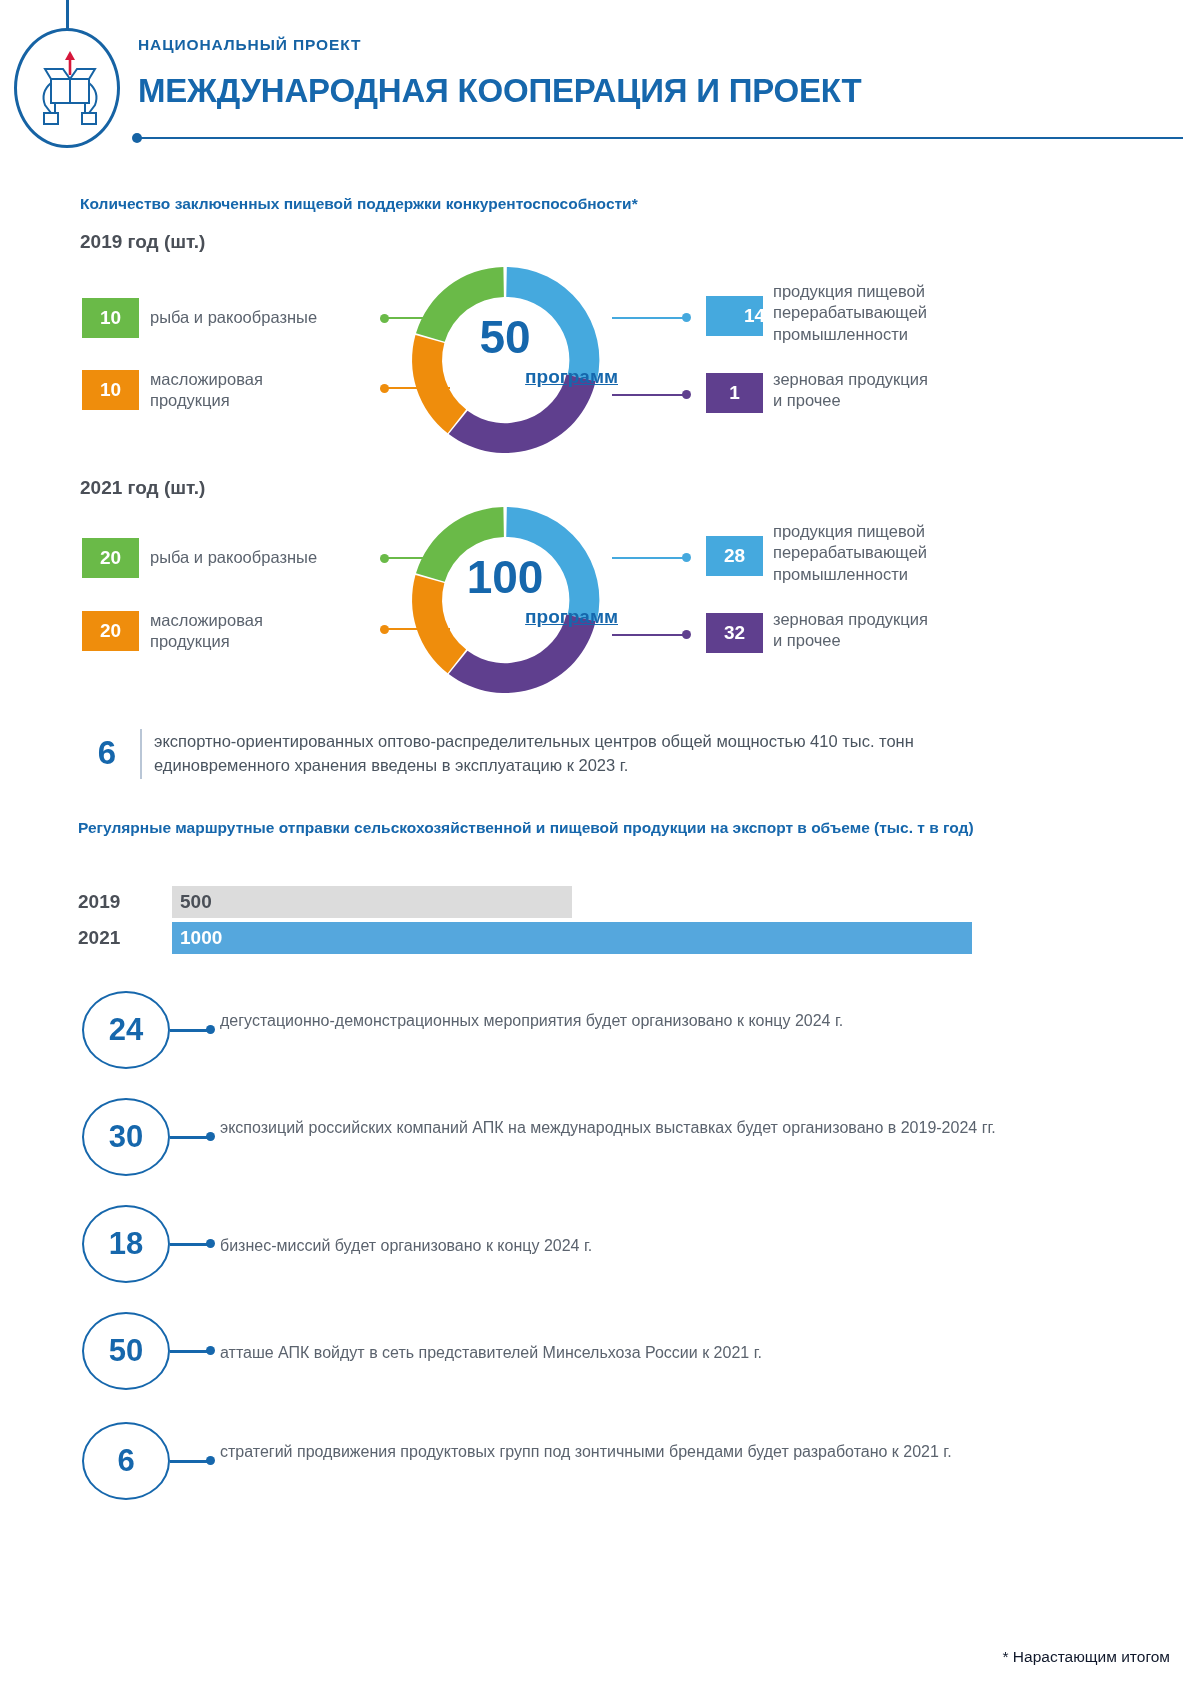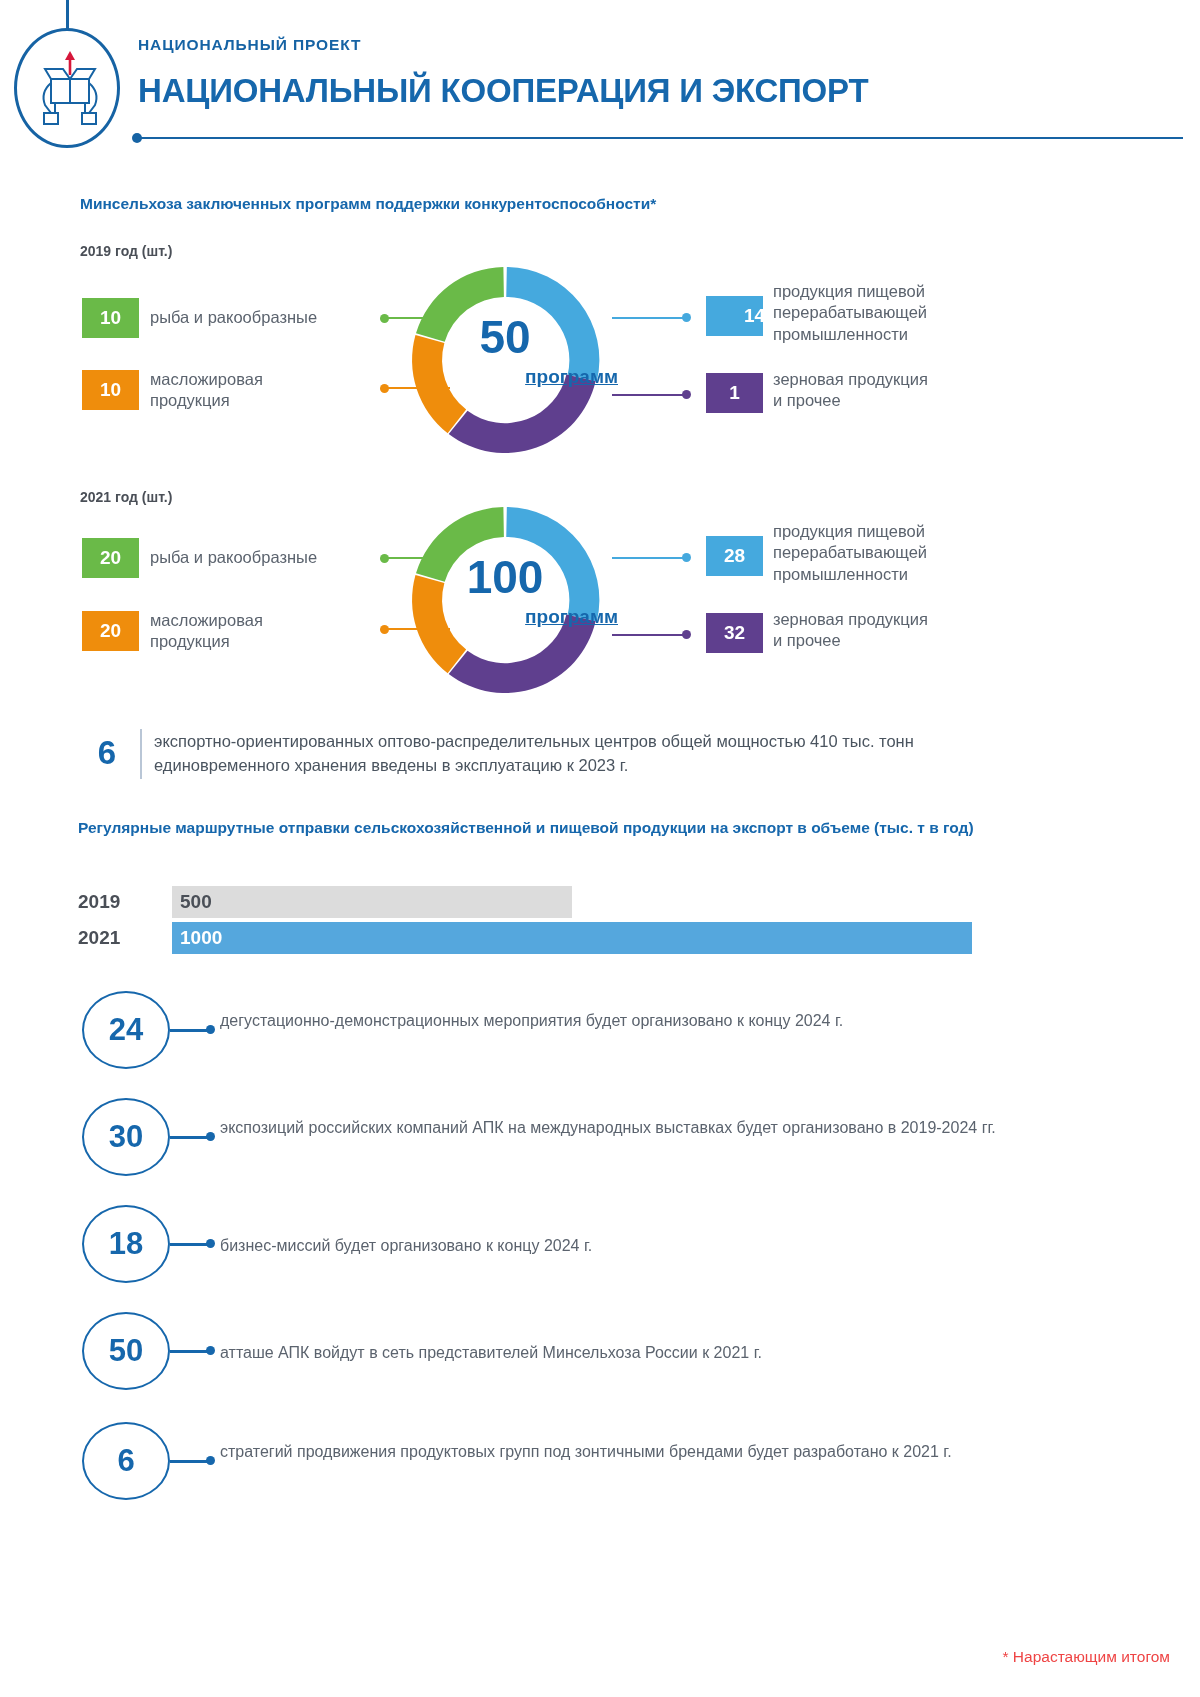--- a/index.html
+++ b/index.html
@@ -86,25 +86,24 @@
     position: absolute;
     font-size: 15.5px;
     font-weight: bold;
     color: #1667ac;
     line-height: 1.45;
     font-family: "Liberation Sans", sans-serif;
   }
 
   .year-label {
     position: absolute;
-    font-size: 14px;
+    font-size: 19px;
     font-weight: bold;
     color: #4a4f57;
     font-family: "Liberation Sans", sans-serif;
-    margin-top: 12px;
   }
 
   
   .donut-wrap { position: absolute; }
   .donut-center-num {
     position: absolute;
     width: 100%;
     text-align: center;
     font-size: 46px;
     font-weight: bold;
@@ -255,21 +254,21 @@
     color: #5b636e;
     line-height: 1.45;
     font-family: "Liberation Sans", sans-serif;
   }
 
   
   .footnote {
     position: absolute;
     right: 30px; top: 1648px;
     font-size: 15.5px;
-    color: #ef4444;
+    color: #0f172a;
     font-family: "Liberation Sans", sans-serif;
   }
 </style>
 </head>
 <body>
 
 <div class="page">
 
   <div class="header">
     <div class="logo-stem"></div>
@@ -287,26 +286,26 @@
 
         <path d="M12,34 C5,40 3,48 6,56 L12,64" fill="none" stroke="#1663a4" stroke-width="2"></path>
         <path d="M50,34 C57,40 59,48 56,56 L50,64" fill="none" stroke="#1663a4" stroke-width="2"></path>
         <path d="M16,54 L16,64" fill="none" stroke="#1663a4" stroke-width="2"></path>
         <path d="M46,54 L46,64" fill="none" stroke="#1663a4" stroke-width="2"></path>
         <rect x="5" y="64" width="14" height="11" fill="none" stroke="#1663a4" stroke-width="2"></rect>
         <rect x="43" y="64" width="14" height="11" fill="none" stroke="#1663a4" stroke-width="2"></rect>
       </svg>
     </div>
     <div class="header-kicker">НАЦИОНАЛЬНЫЙ ПРОЕКТ</div>
-    <div class="header-title">НАЦИОНАЛЬНЫЙ КООПЕРАЦИЯ И ЭКСПОРТ</div>
+    <div class="header-title">МЕЖДУНАРОДНАЯ КООПЕРАЦИЯ И ПРОЕКТ</div>
     <div class="header-rule-dot"></div>
     <div class="header-rule"></div>
   </div>
 
-  <div class="section-title" style="left:80px; top:193px; width:900px;">Минсельхоза заключенных программ поддержки конкурентоспособности*</div>
+  <div class="section-title" style="left:80px; top:193px; width:900px;">Количество заключенных пищевой поддержки конкурентоспособности*</div>
 
   <div class="year-label" style="left:80px; top:231px;">2019 год (шт.)</div>
 
   <div class="chip" style="left:82px; top:298px; background:#6aba48;">10</div>
   <div class="chip-label" style="left:150px; top:307px; width:230px;">рыба и ракообразные</div>
 
   <div class="chip" style="left:82px; top:370px; background:#ef8d0c;">10</div>
   <div class="chip-label" style="left:150px; top:369px; width:220px; white-space:pre-line;">масложировая
 продукция</div>
 

